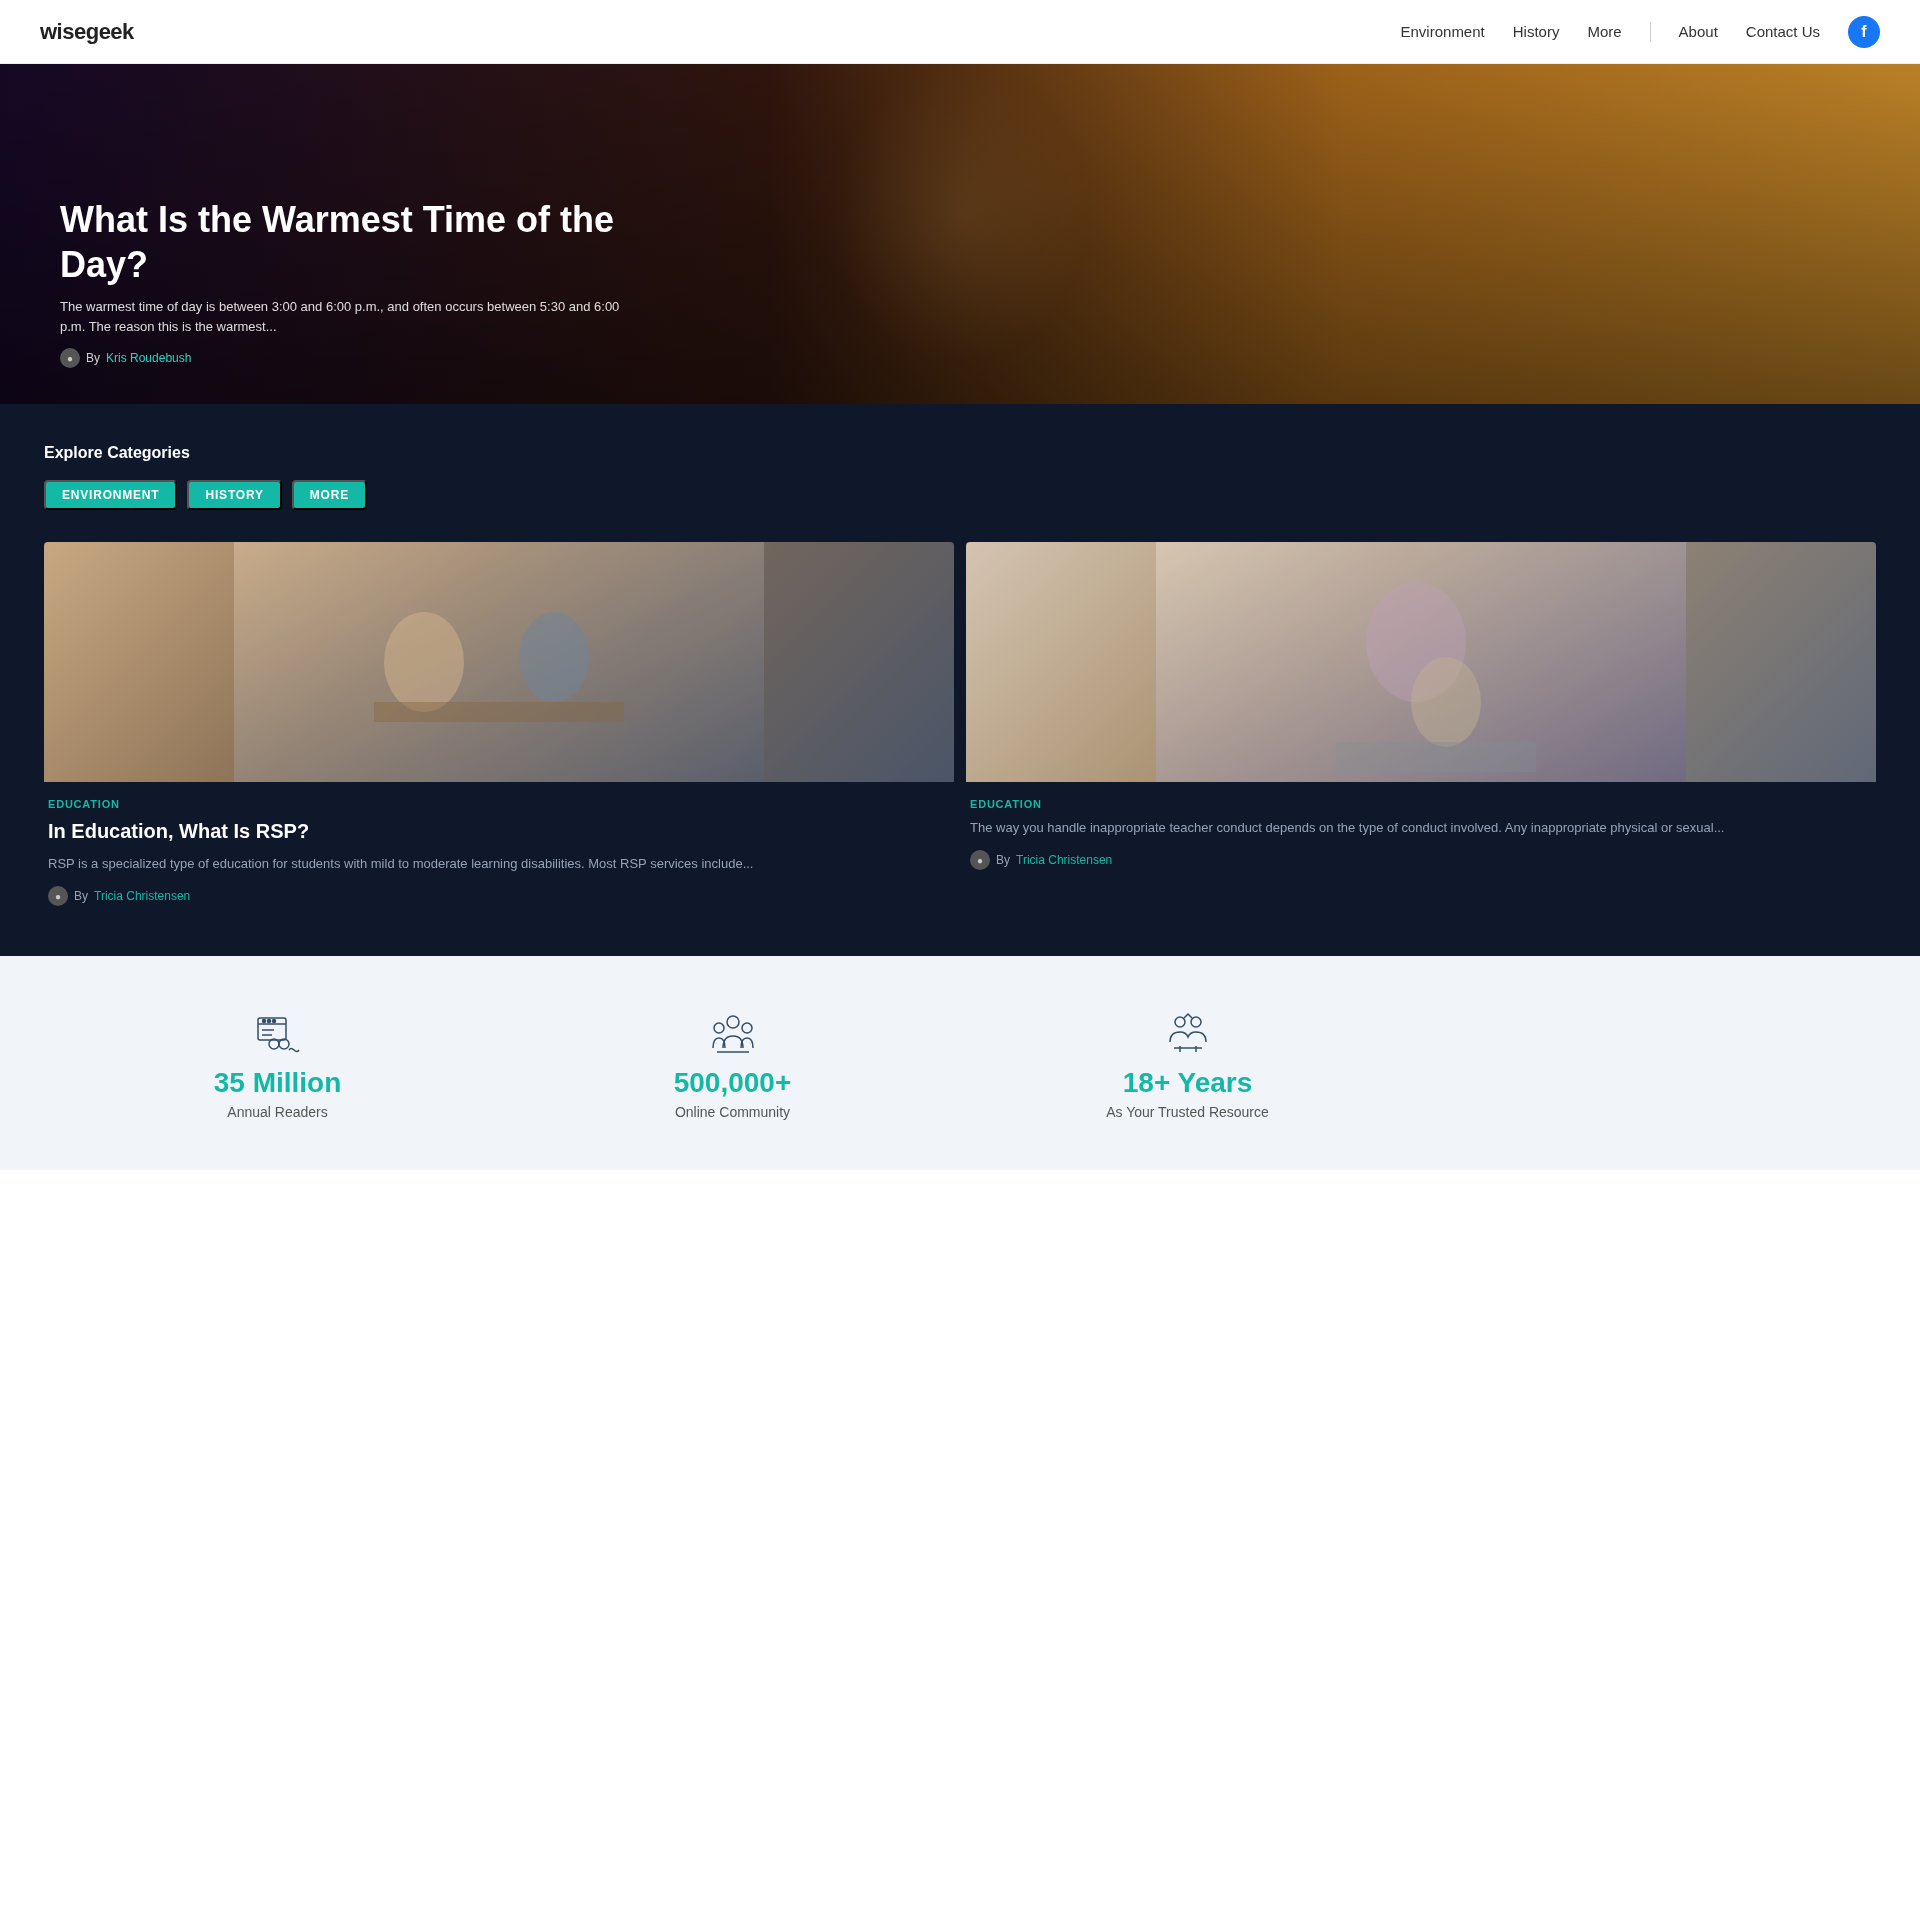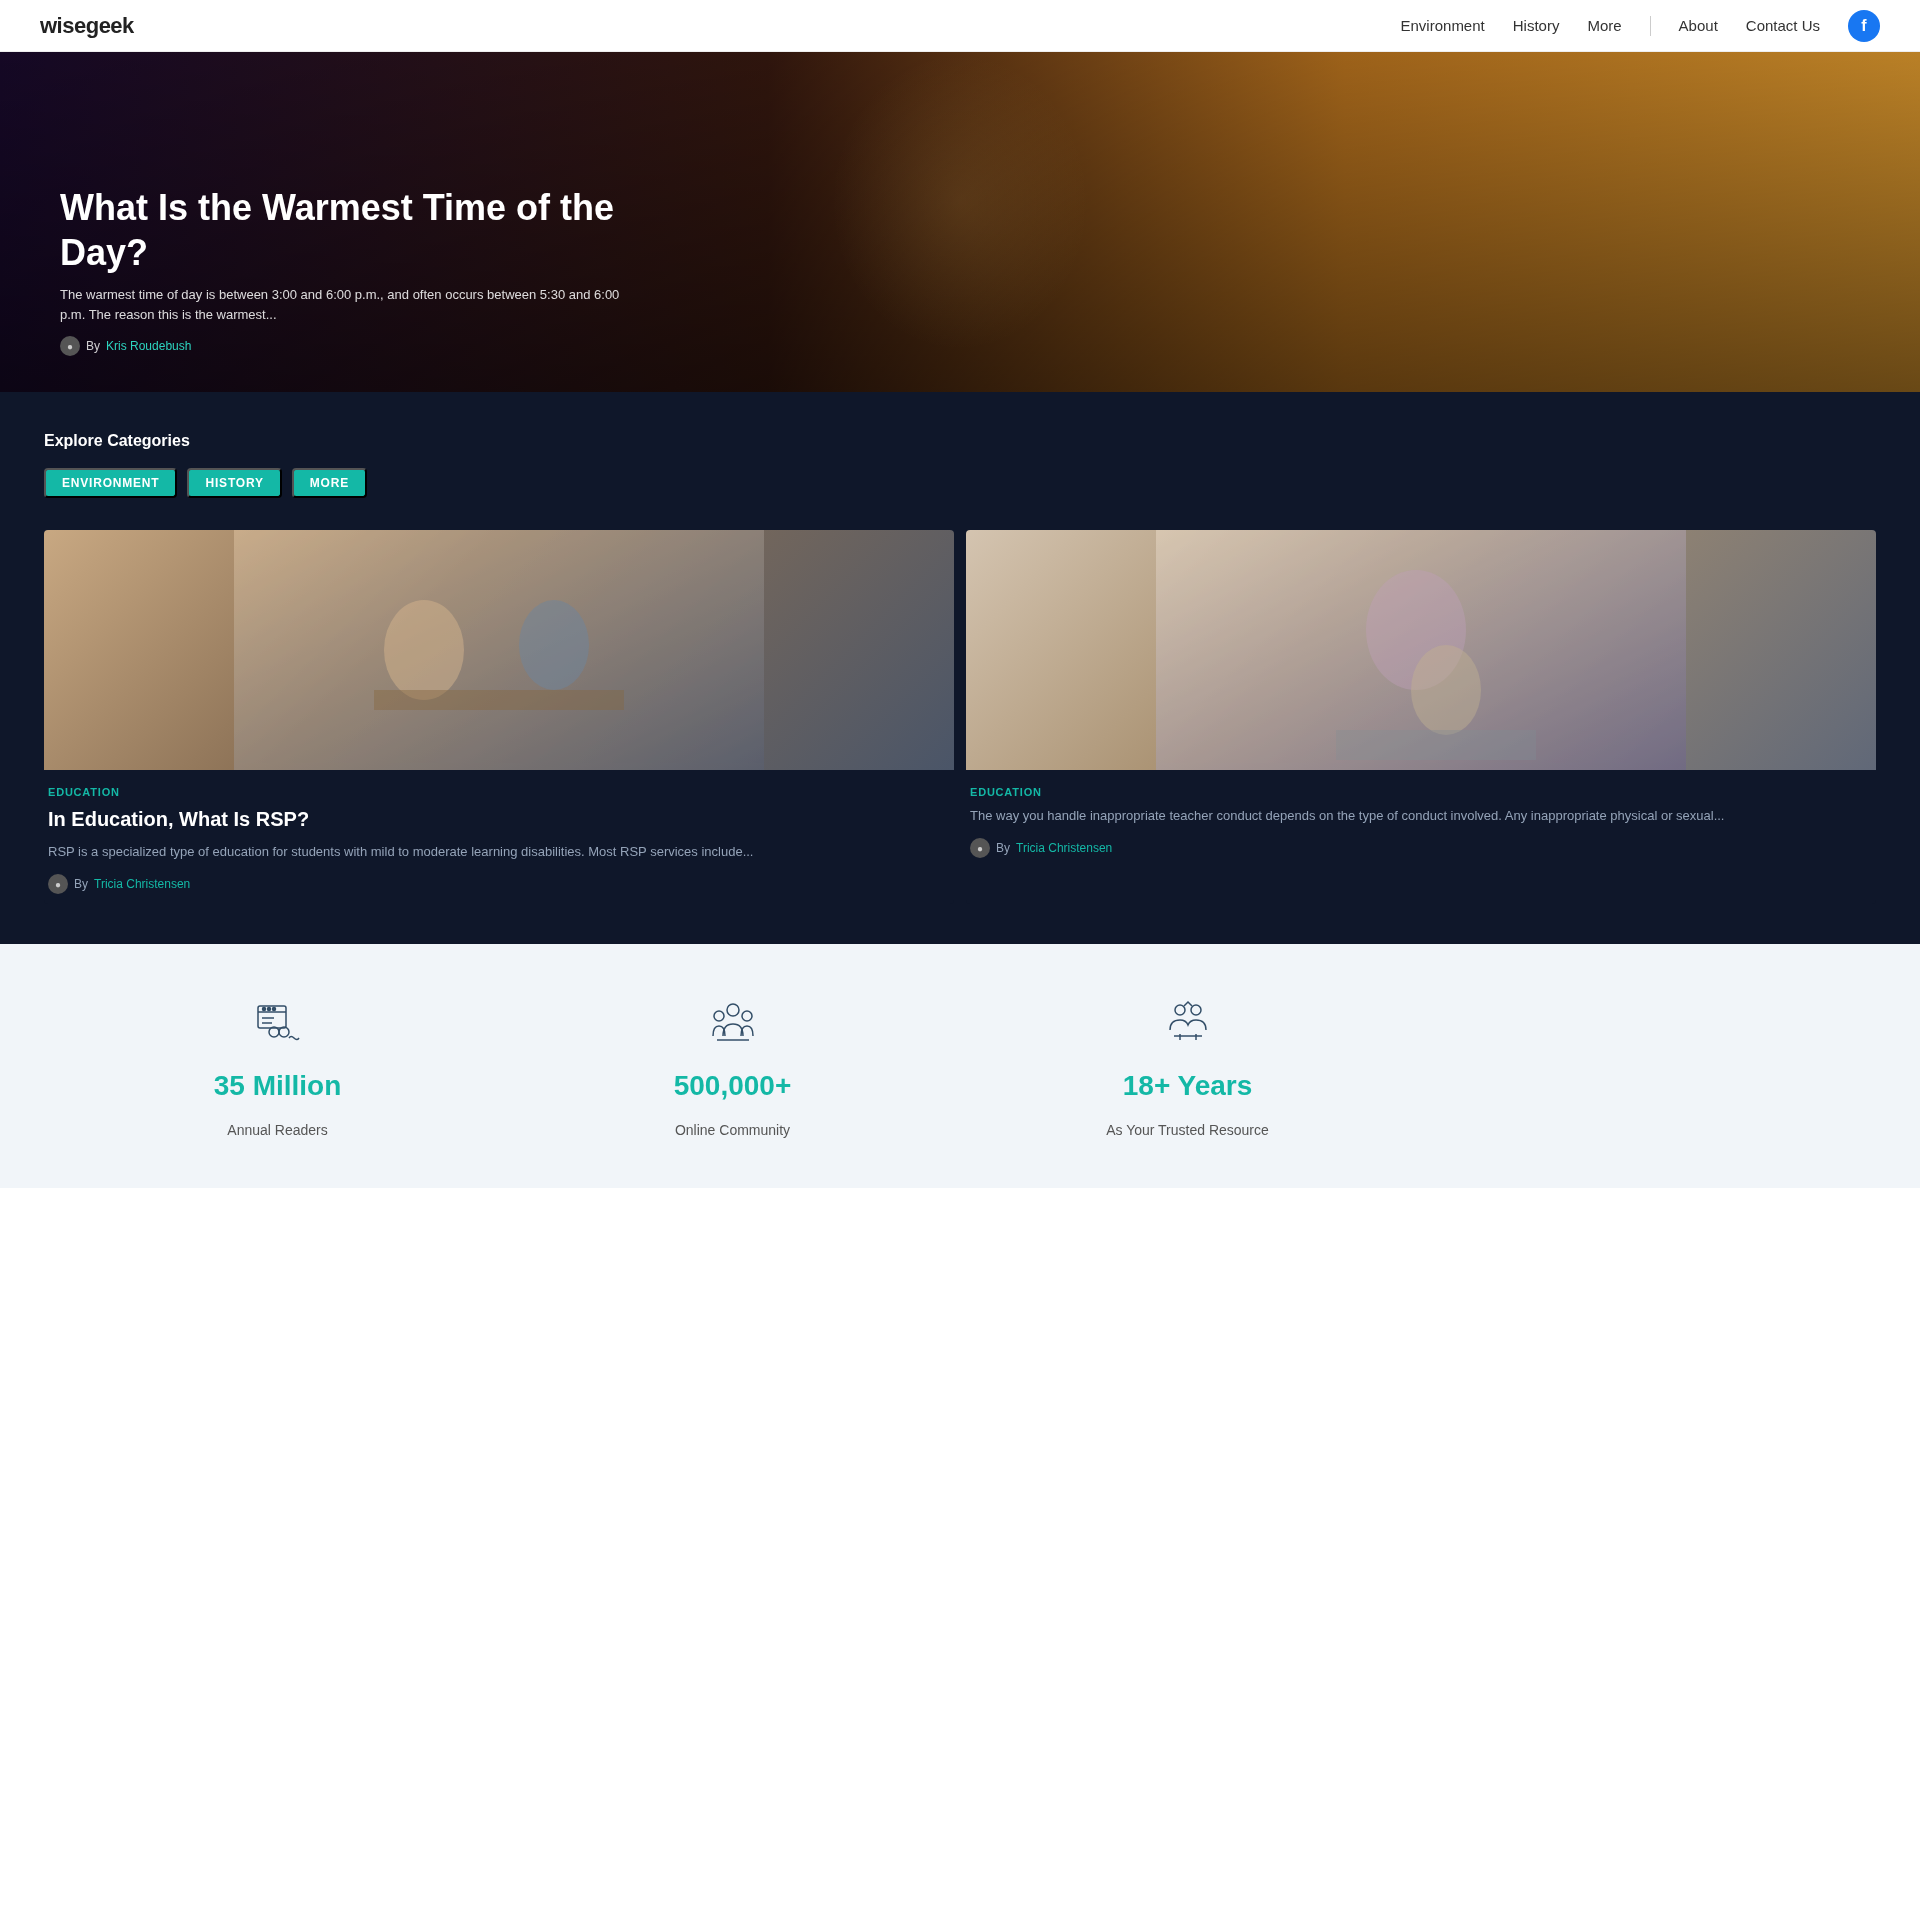--- a/index.html
+++ b/index.html
@@ -1,21 +1,21 @@
 <!DOCTYPE html>
 <html><head>
   <meta charset="utf-8">
   <style>
     * { margin: 0; padding: 0; box-sizing: border-box; }
     body { font-family: -apple-system, BlinkMacSystemFont, 'Segoe UI', sans-serif; background: #fff; }
 
     
     nav {
       display: flex; align-items: center; justify-content: space-between;
-      padding: 0 40px; height: 52px; background: #fff;
+      padding: 0 40px; height: 64px; background: #fff;
       border-bottom: 1px solid #eee; position: relative; z-index: 10;
     }
     .nav-logo { font-size: 22px; font-weight: 700; color: #222; letter-spacing: -0.5px; }
     .nav-links { display: flex; align-items: center; gap: 28px; }
     .nav-links a { text-decoration: none; color: #333; font-size: 15px; font-weight: 500; }
     .nav-divider { width: 1px; height: 20px; background: #ccc; }
     .nav-facebook {
       width: 32px; height: 32px; background: #1877f2; border-radius: 50%;
       display: flex; align-items: center; justify-content: center; color: #fff; font-weight: 700; font-size: 16px;
     }
@@ -67,21 +67,21 @@
     .card-title { font-size: 20px; font-weight: 700; color: #fff; margin-bottom: 10px; line-height: 1.3; }
     .card-excerpt { font-size: 13px; color: #94a3b8; line-height: 1.55; margin-bottom: 12px; }
     .card-author { display: flex; align-items: center; gap: 6px; font-size: 12px; color: #94a3b8; }
     .card-author a { color: #14b8a6; text-decoration: none; }
 
     
     .stats-section {
       background: #f1f5f9; padding: 50px 60px;
       display: grid; grid-template-columns: repeat(4, 1fr); gap: 20px;
     }
-    .stat-item { text-align: center; display: flex; flex-direction: column; align-items: center; gap: 20px; }
+    .stat-item { text-align: center; display: flex; flex-direction: column; align-items: center; gap: 5px; }
     .stat-icon {
       width: 56px; height: 56px; display: flex; align-items: center; justify-content: center;
     }
     .stat-icon svg { width: 48px; height: 48px; stroke: #334e68; fill: none; stroke-width: 1.5; }
     .stat-number { font-size: 28px; font-weight: 700; color: #14b8a6; }
     .stat-label { font-size: 14px; color: #555; }
   </style>
 </head>
 <body>
 

